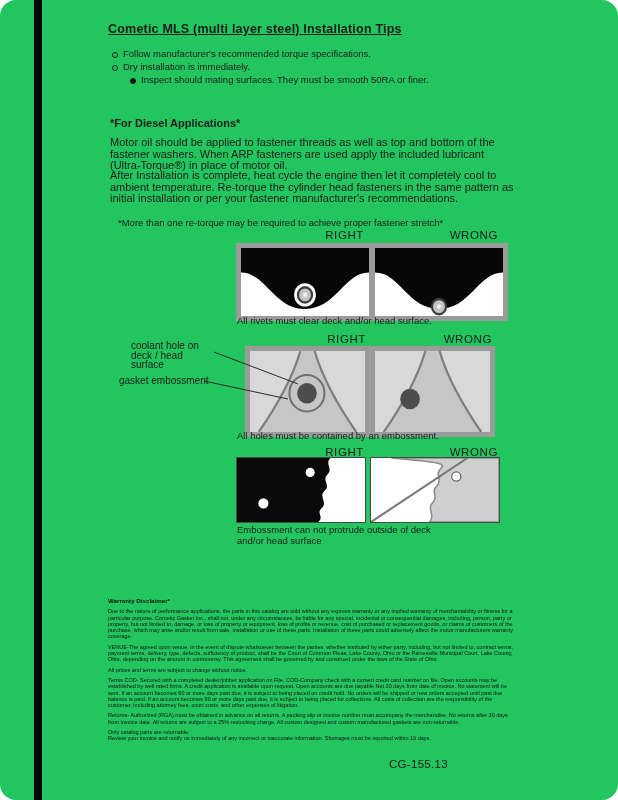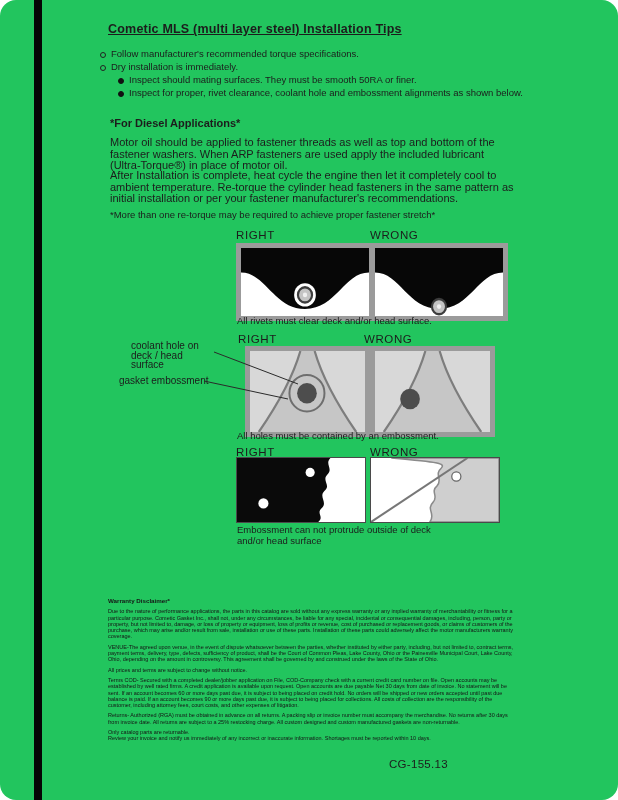--- a/index.html
+++ b/index.html
@@ -1,32 +1,32 @@
 <!DOCTYPE html>
 <html><head>
 <meta charset="utf-8">
 <style>
   html,body{margin:0;padding:0;background:#ffffff;}
   .page{position:relative;width:618px;height:800px;background:#22c55e;overflow:hidden;
         font-family:Liberation Sans, sans-serif;color:#1c1c1c;border-radius:16px;}
   .scan-bar{position:absolute;left:34px;top:0;width:8px;height:800px;background:#050505;}
   .title{position:absolute;left:108px;top:22px;font-size:12.5px;font-weight:bold;
          text-decoration:underline;letter-spacing:0.2px;margin:0;}
-  .bullets{position:absolute;left:100px;top:49px;width:440px;font-size:9.5px;line-height:10px;}
+  .bullets{position:absolute;left:112px;top:49px;width:440px;font-size:9.5px;line-height:10px;}
   .bullet-row{display:flex;margin-bottom:3px;}
   .marker{flex:0 0 auto;width:4px;height:4px;border-radius:50%;border:1px solid #222;
           margin:2.5px 5px 0 0;}
   .marker.filled{background:#111;border-color:#111;}
   .bullet-row.sub{margin-left:18px;}
   .diesel-heading{position:absolute;left:110px;top:117px;font-size:11px;font-weight:bold;margin:0;}
   .body-para{position:absolute;left:110px;width:404px;font-size:11px;line-height:11.5px;margin:0;}
   .para1{top:137px;}
   .para2{top:170px;}
-  .note{position:absolute;left:110px;top:209px;font-size:9.5px;margin:0;}
-  .dg-header{position:absolute;width:128px;text-align:left;font-size:11.5px;letter-spacing:0.6px;}
+  .note{position:absolute;left:110px;top:209px;font-size:9.5px;margin:8px;}
+  .dg-header{position:absolute;width:128px;text-align:right;font-size:11.5px;letter-spacing:0.6px;}
   .diag{position:absolute;border:5px solid #9b9b9b;background:#fff;}
   .diag.thin{border:1px solid #4a4a4a;}
   .diag svg{display:block;width:100%;height:100%;}
   .caption{position:absolute;font-size:9.5px;line-height:11px;}
   .callout{position:absolute;font-size:10px;line-height:9.5px;}
   .overlay{position:absolute;left:0;top:0;pointer-events:none;}
   .legal{position:absolute;left:108px;top:598px;width:407px;font-size:5.5px;line-height:6.3px;color:#151515;}
   .legal .lg-head{font-size:6.2px;font-weight:bold;margin:0 0 4px 0;}
   .legal p{margin:0 0 4px 0;}
   .code{position:absolute;left:389px;top:758px;font-size:11.5px;letter-spacing:0.3px;}
@@ -45,24 +45,20 @@
       <span class="marker"></span>
       <span>Follow manufacturer's recommended torque specifications.</span>
     </div>
     <div class="bullet-row">
       <span class="marker"></span>
       <span>Dry installation is immediately.</span>
     </div>
     <div class="bullet-row sub">
       <span class="marker filled"></span>
       <span>Inspect should mating surfaces.  They must be smooth 50RA or finer.</span>
-    </div>
-    <div class="bullet-row sub">
-      <span class="marker filled"></span>
-      <span>Inspect for proper, rivet clearance, coolant hole and embossment alignments as shown below.</span>
     </div>
   </div>
 
   <h2 class="diesel-heading">*For Diesel Applications*</h2>
   <p class="body-para para1">Motor oil should be applied to fastener threads as well as top and bottom of the fastener washers. When ARP fasteners are used apply the included lubricant (Ultra-Torque®) in place of motor oil.</p>
   <p class="body-para para2">After Installation is complete, heat cycle the engine then let it completely cool to ambient temperature. Re-torque the cylinder head fasteners in the same pattern as initial installation or per your fastener manufacturer's recommendations.</p>
   <p class="note">*More than one re-torque may be required to achieve proper fastener stretch*</p>
 
   <div class="dg-header" style="left:236px;top:229px">RIGHT</div>
   <div class="dg-header" style="left:370px;top:229px">WRONG</div>

